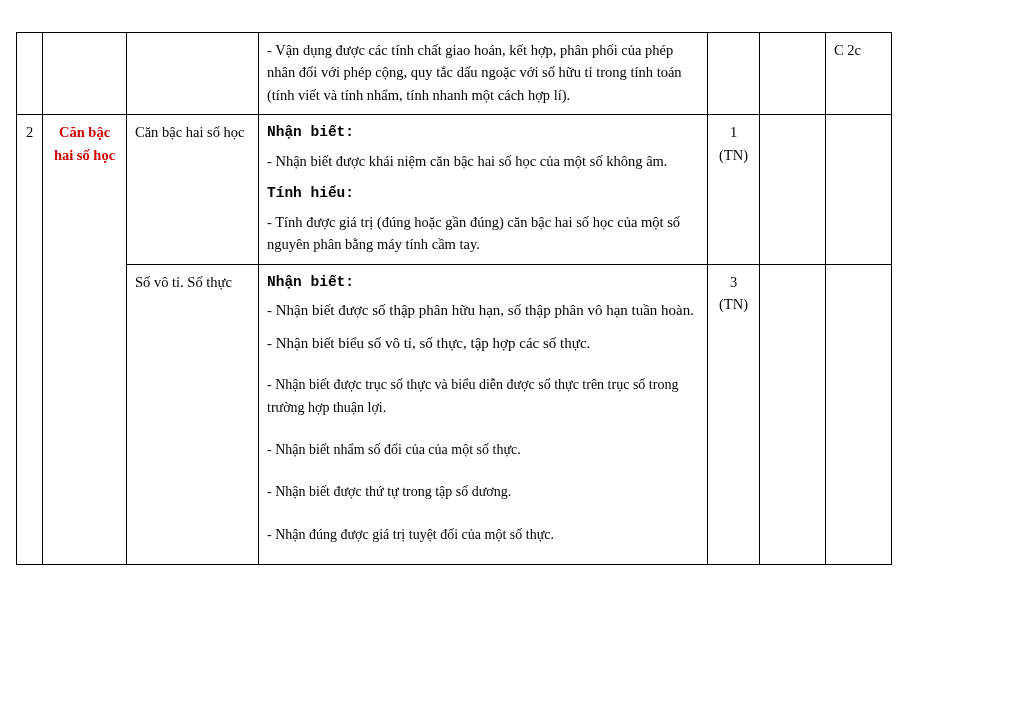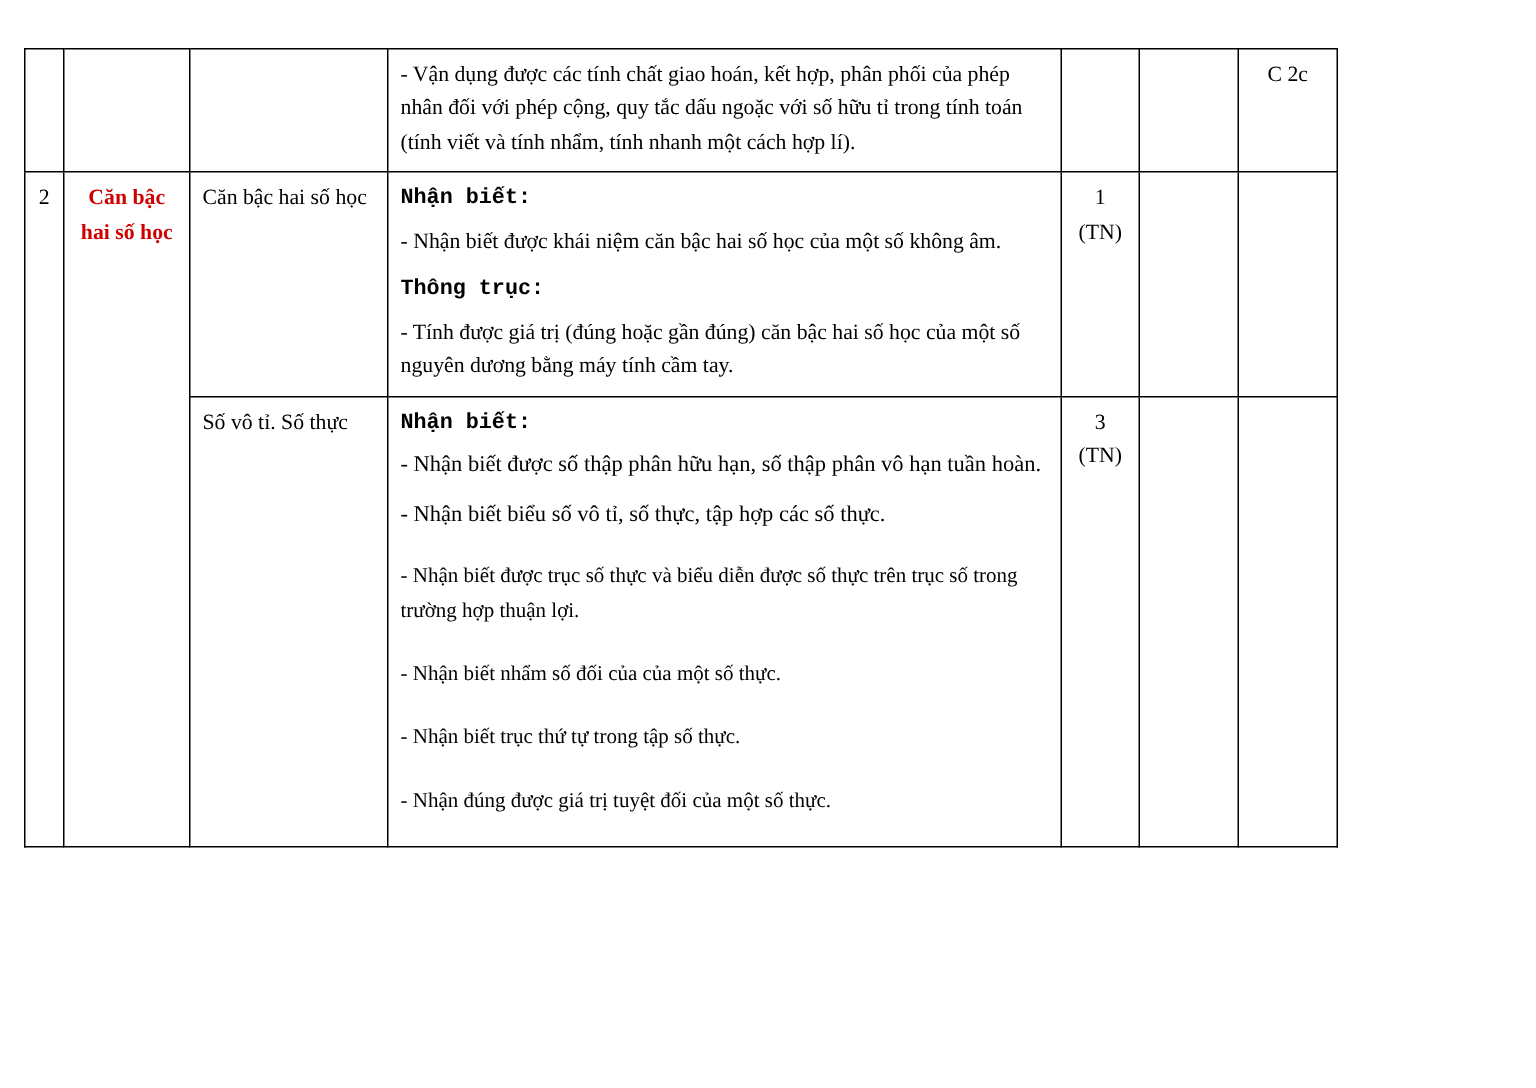--- a/index.html
+++ b/index.html
@@ -80,21 +80,21 @@
     font-size: 14px;
     line-height: 1.6;
     margin-bottom: 10px;
     margin-top: 20px;
   }
   .spacer-block {
     margin-top: 10px;
   }
   .vmid-bottom {
     vertical-align: bottom;
-    text-align: center;
+    text-align: left;
   }
 </style>
 </head>
 <body>
 
 <div class="page">
 
   <table class="matrix">
     <colgroup>
       <col class="c-stt">
@@ -119,40 +119,40 @@
         <td class="vmid-bottom">C 2c</td>
       </tr>
 
       <tr>
         <td class="stt-cell" rowspan="2">2</td>
         <td class="chude-cell" rowspan="2">Căn bậc hai số học</td>
         <td>Căn bậc hai số học</td>
         <td>
           <p class="level-label">Nhận biết:</p>
           <p class="para">- Nhận biết được khái niệm căn bậc hai số học của một số không âm.</p>
-          <p class="level-label spacer-block">Thông trục:</p>
-          <p class="para last">- Tính được giá trị (đúng hoặc gần đúng) căn bậc hai số học của một số nguyên dương bằng máy tính cầm tay.</p>
+          <p class="level-label spacer-block">Tính hiểu:</p>
+          <p class="para last">- Tính được giá trị (đúng hoặc gần đúng) căn bậc hai số học của một số nguyên phân bằng máy tính cầm tay.</p>
         </td>
         <td class="count-cell">
           <div style="white-space: pre-line;">1
 (TN)</div>
         </td>
         <td class="count-cell"></td>
         <td class="count-cell"></td>
       </tr>
 
       <tr>
         <td>Số vô tỉ. Số thực</td>
         <td>
           <p class="level-label">Nhận biết:</p>
           <p class="para small">- Nhận biết được số thập phân hữu hạn, số thập phân vô hạn tuần hoàn.</p>
           <p class="para small">- Nhận biết biểu số vô tỉ, số thực, tập hợp các số thực.</p>
           <p class="para med">- Nhận biết được trục số thực và biểu diễn được số thực trên trục số trong trường hợp thuận lợi.</p>
           <p class="para med">- Nhận biết nhẩm số đối của của một số thực.</p>
-          <p class="para med">- Nhận biết trục thứ tự trong tập số thực.</p>
+          <p class="para med">- Nhận biết được thứ tự trong tập số dương.</p>
           <p class="para med last">- Nhận đúng được giá trị tuyệt đối của một số thực.</p>
         </td>
         <td class="count-cell" style="vertical-align: top; padding-top: 6px;">
           <div style="white-space: pre-line;">3
 (TN)</div>
         </td>
         <td class="count-cell"></td>
         <td class="count-cell"></td>
       </tr>
 

